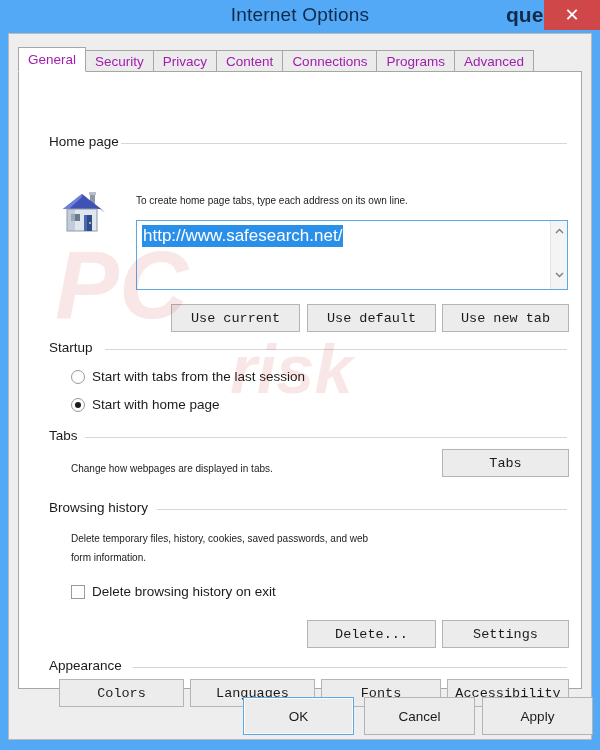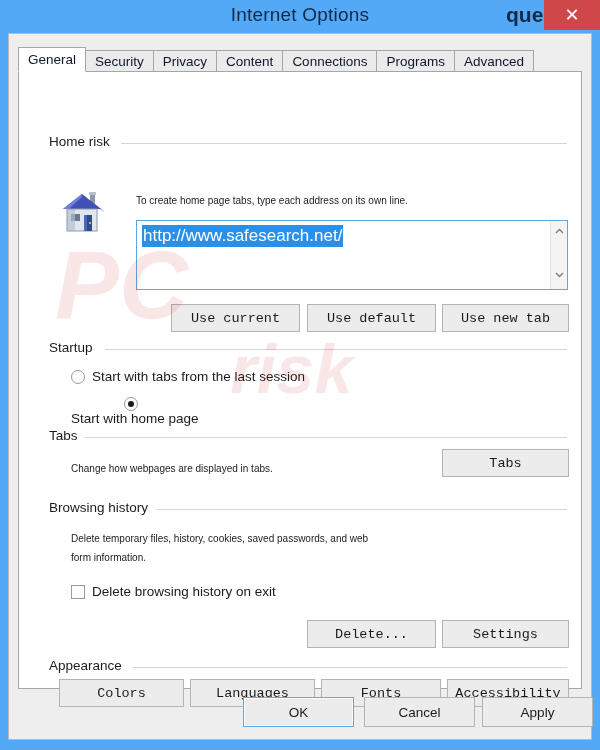--- a/index.html
+++ b/index.html
@@ -79,21 +79,21 @@
     height: 25px;
     display: flex;
     align-items: flex-end;
     z-index: 3;
   }
   .tab {
     height: 22px;
     line-height: 22px;
     padding: 0 9px;
     font-size: 13.5px;
-    color: #0f172a;
+    color: #a21caf;
     background: #ebebeb;
     border: 1px solid #a6a6a6;
     border-bottom: 1px solid #a6a6a6;
     margin-right: -1px;
     box-sizing: border-box;
     cursor: default;
     white-space: nowrap;
   }
   .tab.active {
     background: #ffffff;
@@ -250,21 +250,21 @@
   .ctrl-label {
     font-size: 13.5px;
     color: #1b1b1b;
     white-space: nowrap;
   }
 
   
   .footer-btn {
     position: absolute;
     top: 663px;
-    height: 30px;
+    height: 38px;
     background: #ececec;
     border: 1px solid #b4b4b4;
     font-size: 13.5px;
     color: #1b1b1b;
     text-align: center;
     box-sizing: border-box;
     cursor: default;
     font-family: "Liberation Sans", sans-serif;
   }
   .footer-btn.default {
@@ -311,21 +311,21 @@
     <div class="tab">Privacy</div>
     <div class="tab">Content</div>
     <div class="tab">Connections</div>
     <div class="tab">Programs</div>
     <div class="tab">Advanced</div>
   </div>
 
   <div class="panel">
 
     <div class="group" style="left:30px; top:62px; width:518px; height:14px;">
-      <div class="group-label">Home risk</div>
+      <div class="group-label">Home page</div>
       <div class="group-line" style="left:72px;"></div>
     </div>
 
     <svg class="house" viewBox="0 0 50 46">
       <rect x="31" y="5" width="5" height="10" fill="#8f98a8"></rect>
       <rect x="30" y="3" width="7" height="3" fill="#b8bfca"></rect>
       <polygon points="23,5 4,20 42,20 23,5" fill="#3f51b5"></polygon>
       <polygon points="23,5 4,20 10,20 23,8" fill="#6d7fd8"></polygon>
       <polygon points="23,5 42,20 46,24 27,8" fill="#2f3e96"></polygon>
       <rect x="8" y="20" width="30" height="22" fill="#dfe6ef"></rect>
@@ -362,21 +362,21 @@
 
     <div class="group" style="left:30px; top:268px; width:518px; height:14px;">
       <div class="group-label">Startup</div>
       <div class="group-line" style="left:56px;"></div>
     </div>
 
     <div class="radio-row" style="left:52px; top:297px;">
       <span class="radio"></span>
       <span class="ctrl-label">Start with tabs from the last session</span>
     </div>
-    <div class="radio-row" style="left:52px; top:325px;flex-direction:column;">
+    <div class="radio-row" style="left:52px; top:325px;">
       <span class="radio checked"></span>
       <span class="ctrl-label">Start with home page</span>
     </div>
 
     <div class="group" style="left:30px; top:356px; width:518px; height:14px;">
       <div class="group-label">Tabs</div>
       <div class="group-line" style="left:36px;"></div>
     </div>
     <div class="static" style="left:52px; top:388px;">Change how webpages are displayed in tabs.</div>
     <button class="btn" style="left:423px; top:377px; width:127px; height:28px;">Tabs</button>

